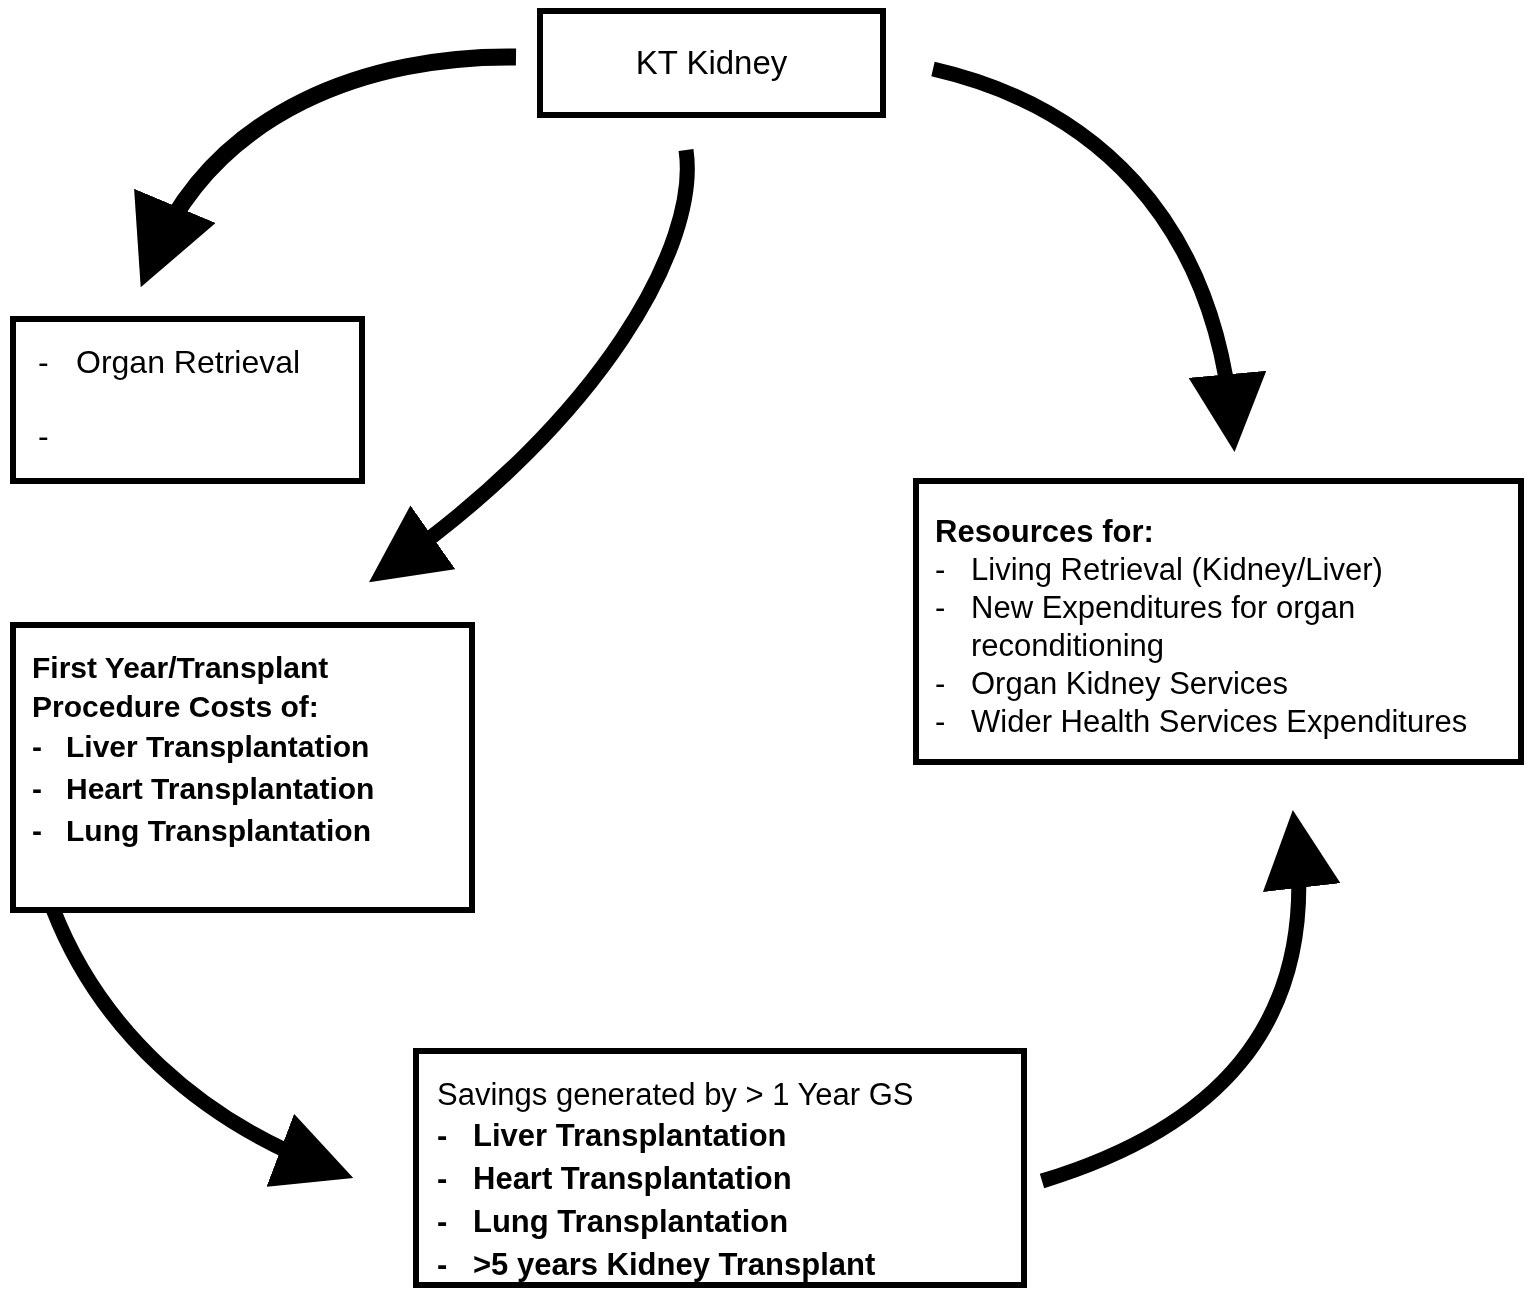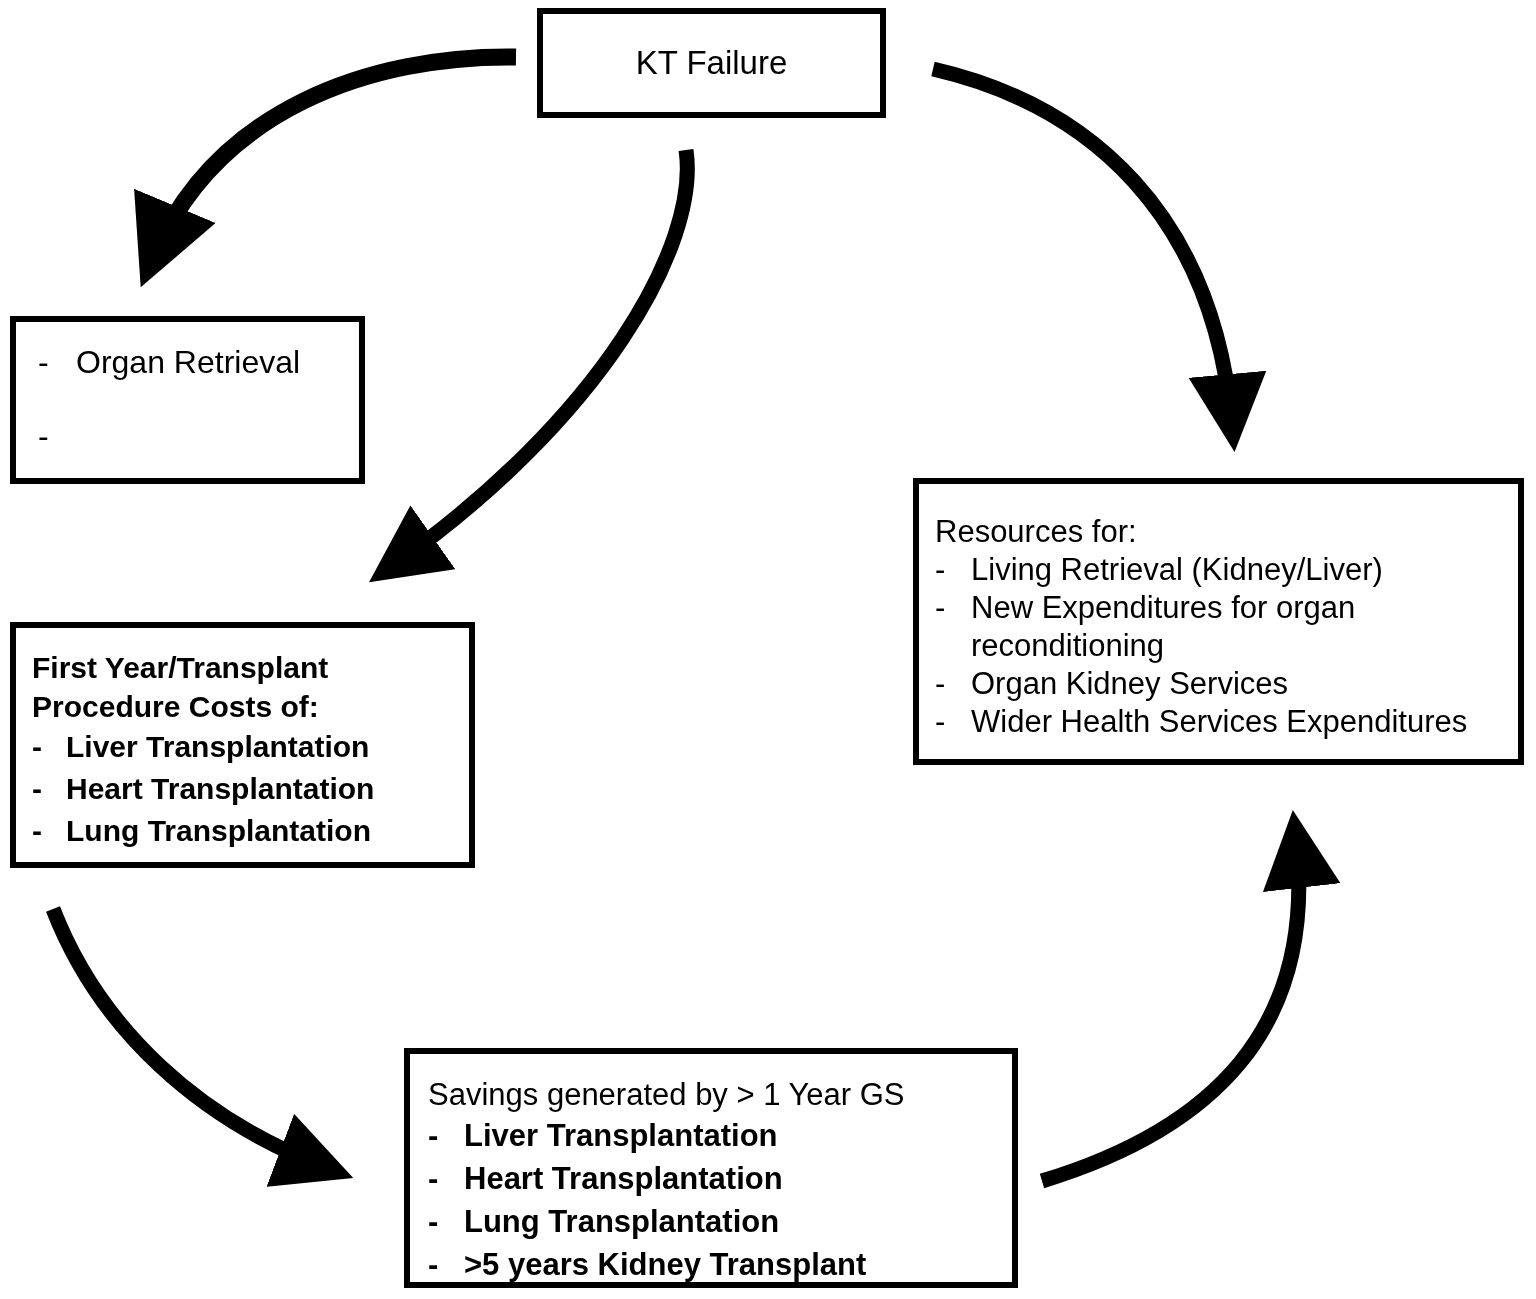--- a/index.html
+++ b/index.html
@@ -86,21 +86,21 @@
     margin-bottom: 34px;
     font-size: 32px;
   }
   #box-organ .bullet-dash { width: 38px; flex: 0 0 38px; }
 
   
   #box-first-year {
     left: 10px;
     top: 622px;
     width: 465px;
-    height: 246px;
+    height: 291px;
     padding: 20px 0 0 16px;
     font-weight: bold;
   }
   #box-first-year .box-title {
     font-size: 30px;
     line-height: 39px;
   }
   #box-first-year .bullet-row {
     font-size: 30px;
     line-height: 42px;
@@ -108,28 +108,28 @@
   #box-first-year .bullet-dash { width: 34px; flex: 0 0 34px; }
 
   
   #box-resources {
     left: 913px;
     top: 478px;
     width: 611px;
     height: 287px;
     padding: 29px 0 0 16px;
   }
-  #box-resources .box-title { font-size: 31px; line-height: 38px; }
+  #box-resources .box-title { font-size: 31px; line-height: 38px; font-weight: bold; }
   #box-resources .bullet-row { font-size: 31px; line-height: 38px; }
   #box-resources .bullet-dash { width: 36px; flex: 0 0 36px; }
   #box-resources .bullet-text { max-width: 540px; }
 
   
   #box-savings-gs {
-    left: 404px;
+    left: 413px;
     top: 1048px;
     width: 614px;
     height: 240px;
     padding: 22px 0 0 18px;
   }
   #box-savings-gs .box-title { font-size: 31px; line-height: 38px; }
   #box-savings-gs .bullet-row { font-size: 31px; line-height: 43px; font-weight: bold; }
   #box-savings-gs .bullet-dash { width: 36px; flex: 0 0 36px; }
 </style>
 </head>
@@ -149,21 +149,21 @@
     <path d="M 686,150 C 700,245 600,420 392,566" fill="none" stroke="#000000" stroke-width="15" stroke-linecap="butt" marker-end="url(#ah)"></path>
 
     <path d="M 933,69 C 1090,105 1213,215 1232,424" fill="none" stroke="#000000" stroke-width="15" stroke-linecap="butt" marker-end="url(#ah)"></path>
 
     <path d="M 53,909 C 100,1030 200,1120 327,1168" fill="none" stroke="#000000" stroke-width="15" stroke-linecap="butt" marker-end="url(#ah)"></path>
 
     <path d="M 1042,1181 C 1210,1130 1318,1030 1296,838" fill="none" stroke="#000000" stroke-width="15" stroke-linecap="butt" marker-end="url(#ah)"></path>
   </svg>
 
   <div class="node-box" id="box-kt-savings">
-    <div class="box-title">KT Failure</div>
+    <div class="box-title">KT Kidney</div>
   </div>
 
   <div class="node-box" id="box-organ">
     <div class="bullet-list">
       <div class="bullet-row">
         <span class="bullet-dash">-</span>
         <span class="bullet-text">Organ Retrieval</span>
       </div>
       <div class="bullet-row">
         <span class="bullet-dash">-</span>

